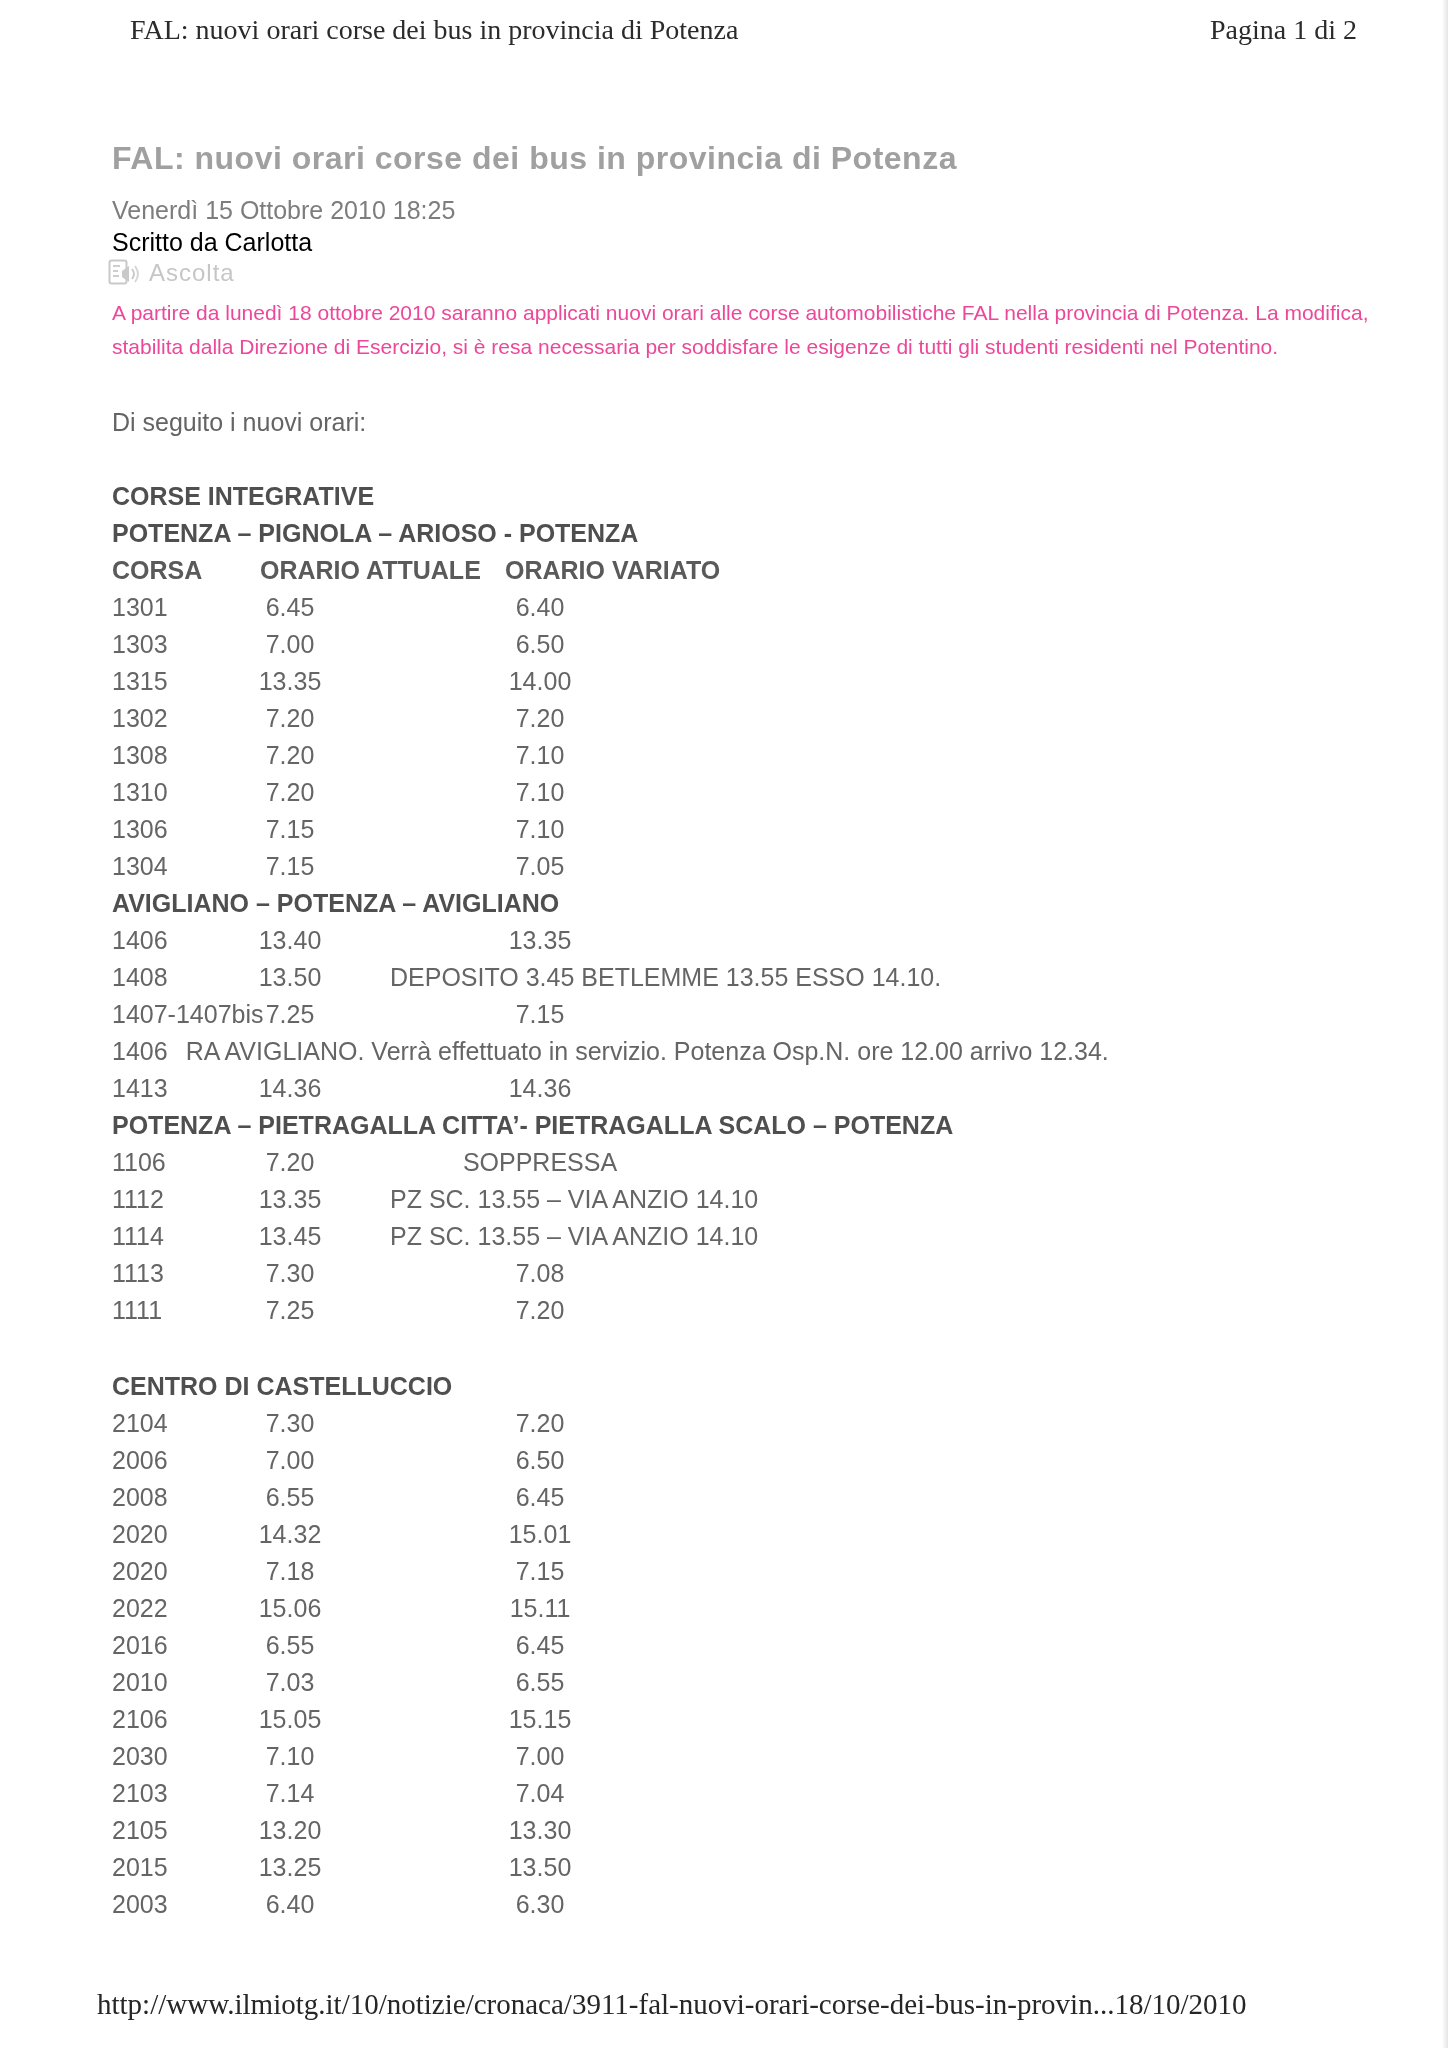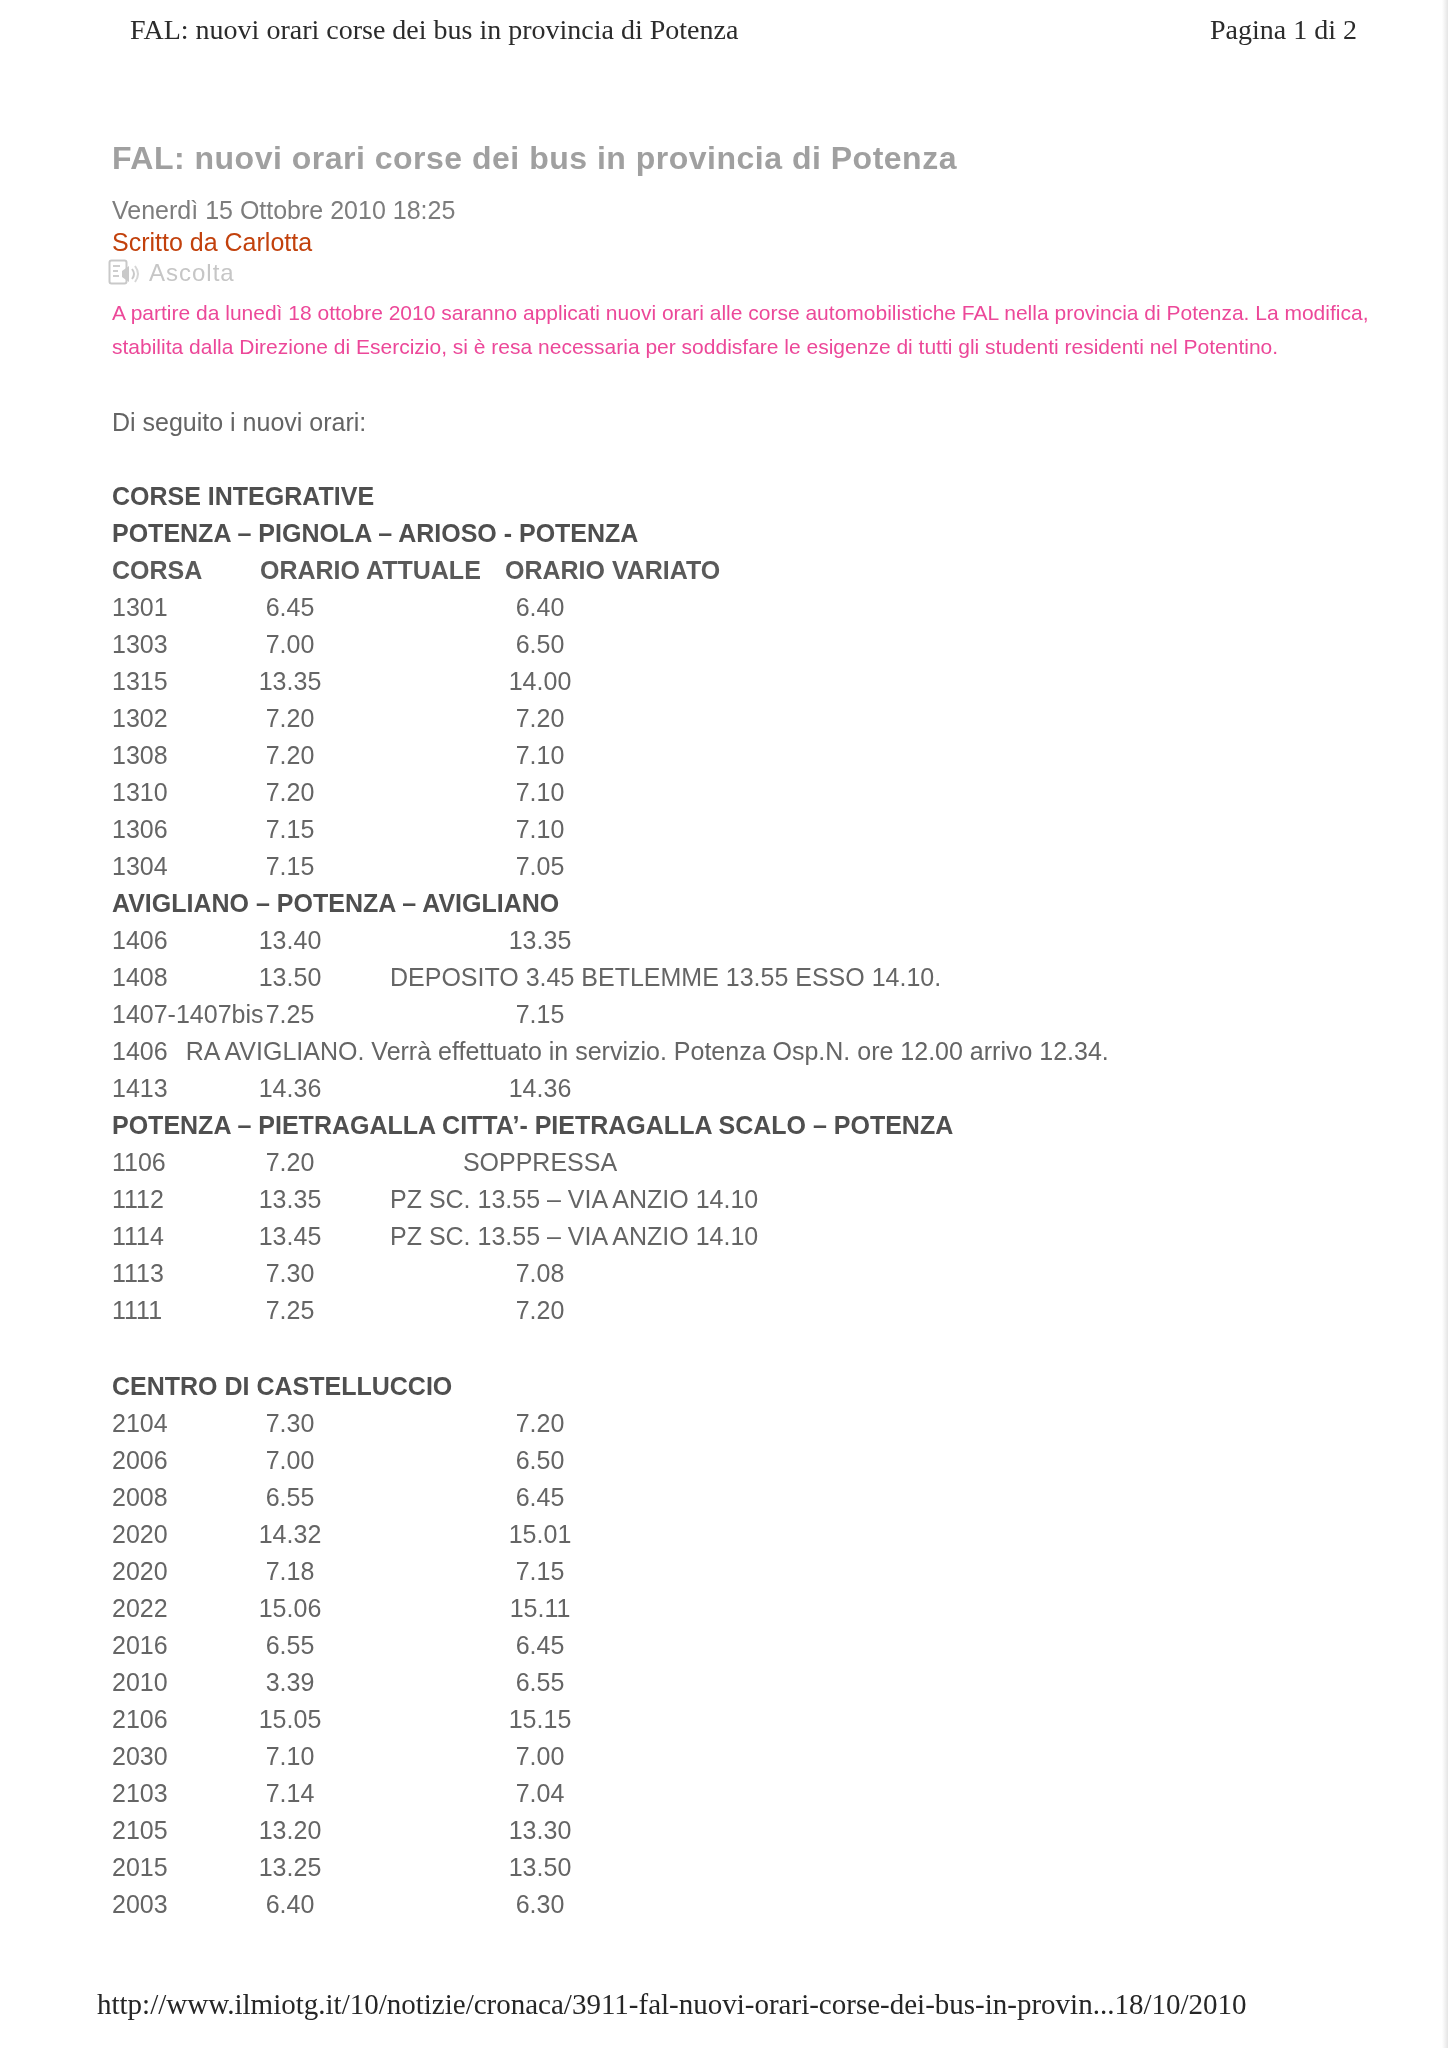--- a/index.html
+++ b/index.html
@@ -29,21 +29,21 @@
     font-size:29px;color:#262626;
     white-space:nowrap;
   }
   
   .article-title{
     position:absolute;top:140px;left:112px;
     font-size:32px;font-weight:bold;color:#a0a0a0;letter-spacing:.5px;
     white-space:nowrap;
   }
   .meta-date{position:absolute;top:196px;left:112px;font-size:25px;color:#7d7d7d;}
-  .meta-author{position:absolute;top:228px;left:112px;font-size:25px;color:#c2410c;}
+  .meta-author{position:absolute;top:228px;left:112px;font-size:25px;color:#000000;}
   .listen{
     position:absolute;top:258px;left:108px;
     display:flex;align-items:center;gap:7px;
     font-size:24px;color:#c6c6c6;letter-spacing:1px;
   }
   .intro{
     position:absolute;top:296px;left:112px;width:1270px;
     font-size:21px;line-height:34px;color:#ec4899;margin:0;
   }
   .lead-in{position:absolute;top:408px;left:112px;font-size:25px;color:#646464;margin:0;}
@@ -235,21 +235,21 @@
             <span class="c2">15.06</span>
             <span class="c3">15.11</span>
           </div>
           <div class="row">
             <span class="c1">2016</span>
             <span class="c2">6.55</span>
             <span class="c3">6.45</span>
           </div>
           <div class="row">
             <span class="c1">2010</span>
-            <span class="c2">3.39</span>
+            <span class="c2">7.03</span>
             <span class="c3">6.55</span>
           </div>
           <div class="row">
             <span class="c1">2106</span>
             <span class="c2">15.05</span>
             <span class="c3">15.15</span>
           </div>
           <div class="row">
             <span class="c1">2030</span>
             <span class="c2">7.10</span>

